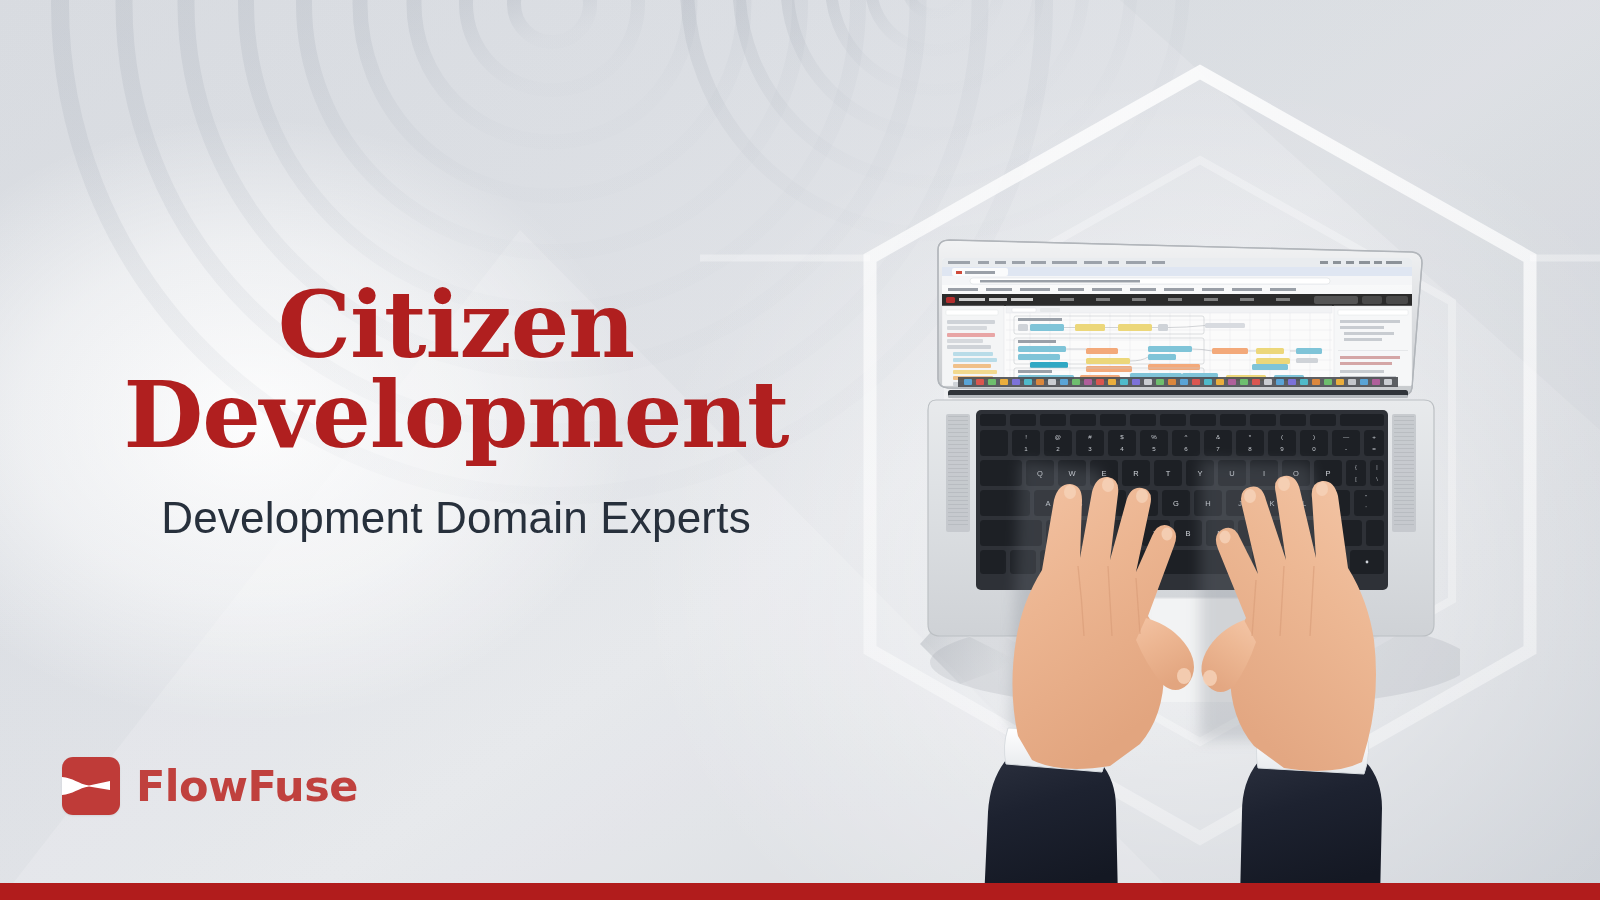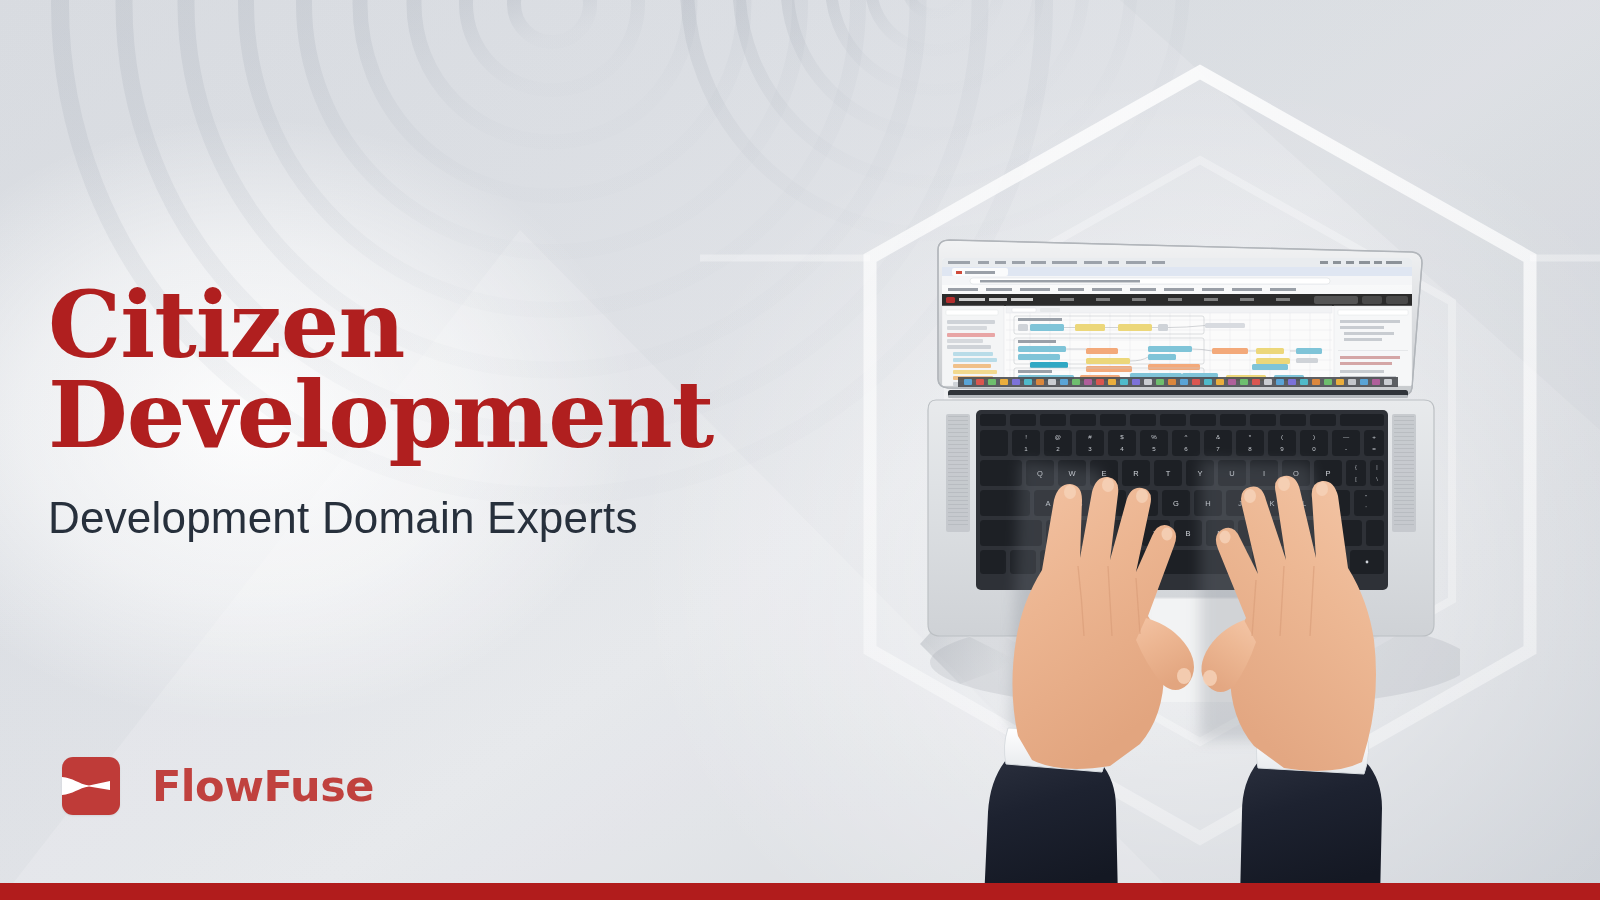--- a/index.html
+++ b/index.html
@@ -21,22 +21,23 @@
       linear-gradient(145deg, #d9dce1 0%, #dcdfe4 28%, #e3e5e9 55%, #d6d9de 78%, #cfd3d9 100%);
   }
 
   
   .bg-layer { position:absolute; inset:0; pointer-events:none; }
   .bg-layer svg { display:block; width:1600px; height:900px; }
 
   
   .text-block {
     position:absolute;
-    left:48px; top:280px;
+    left:76px; top:280px;
     width:760px;
+    text-align:center;
   }
   .headline {
     font-family:"DejaVu Serif", "Liberation Serif", serif;
     font-weight:700;
     font-size:92px;
     line-height:0.98;
     letter-spacing:-1px;
     color:#b01f1f;
     white-space:pre-line;
     text-shadow:0 1px 0 rgba(255,255,255,0.25);
@@ -50,21 +51,21 @@
     letter-spacing:0.2px;
     color:#27303c;
   }
 
   
   .logo-lockup {
     position:absolute;
     left:62px; top:757px;
     display:flex;
     align-items:center;
-    gap:32px;
+    gap:16px;
   }
   .logo-mark {
     width:58px; height:58px;
     border-radius:11px;
     background:#bf3b38;
     position:relative;
     overflow:hidden;
     flex:0 0 auto;
     box-shadow:0 1px 2px rgba(0,0,0,0.08);
   }

